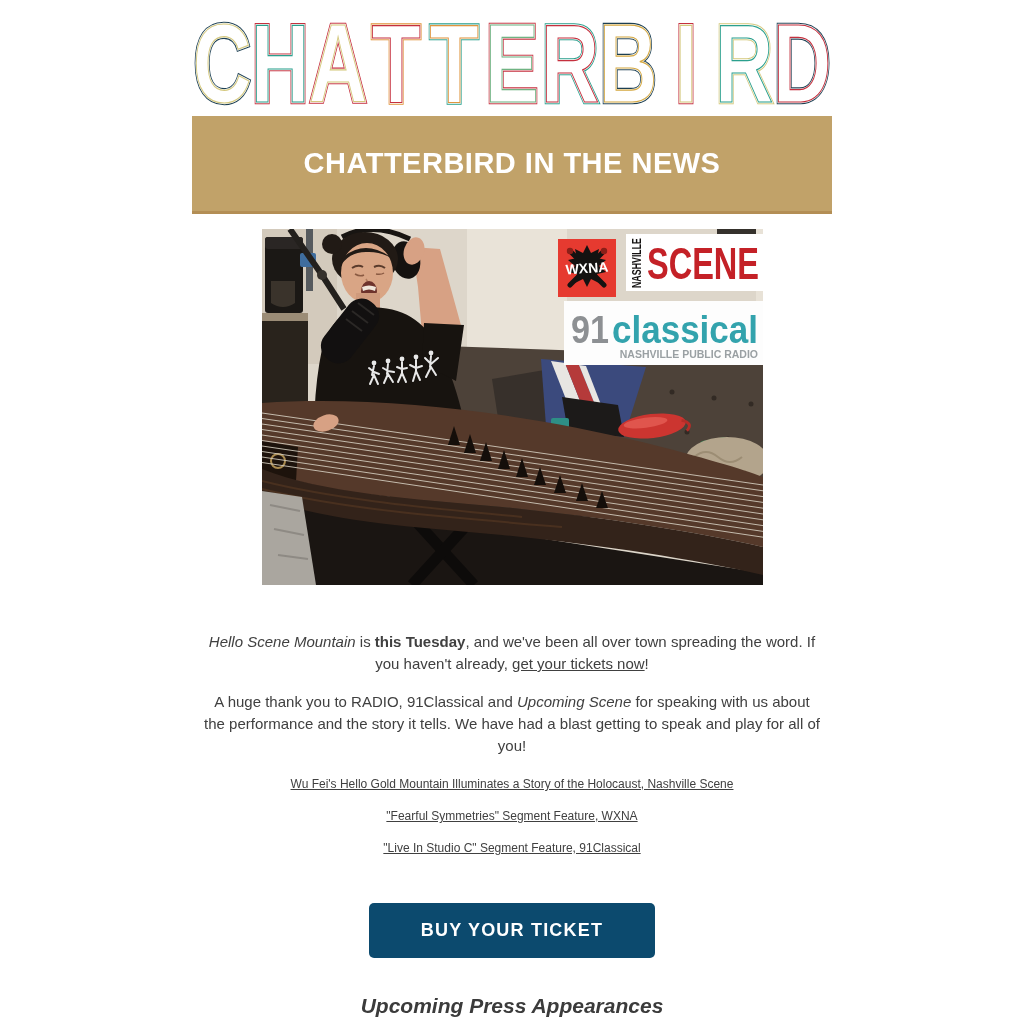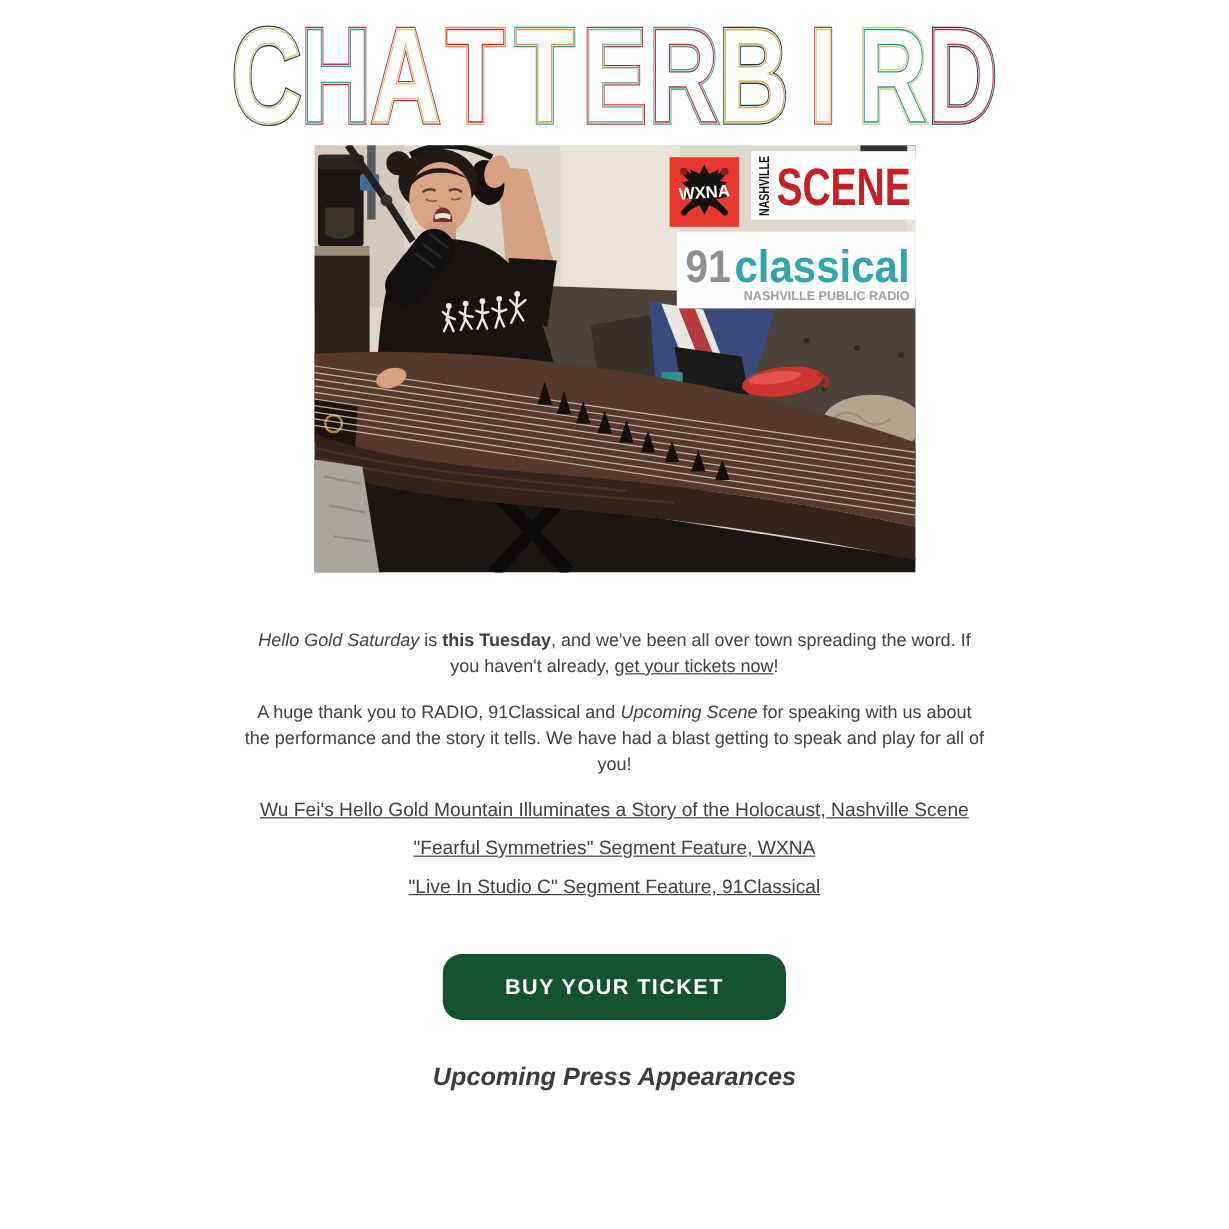--- a/index.html
+++ b/index.html
@@ -6,24 +6,24 @@
   body{width:1024px;height:1024px;overflow:hidden;font-family:"Liberation Sans","DejaVu Sans",sans-serif;color:#404040;}
   .content{width:640px;margin:0 auto;padding-top:14px;}
   .logo-wrap{width:640px;height:92px;}
   .banner{margin-top:10px;height:95px;background:#c1a269;border-bottom:3px solid #b38e55;display:flex;align-items:center;justify-content:center;}
   .banner h1{margin:0;color:#ffffff;font-size:29px;font-weight:bold;letter-spacing:.5px;}
   .photo-wrap{width:501px;height:356px;margin:15px auto 0;}
   .intro p{margin:0 10px 16px;text-align:center;font-size:15px;line-height:22px;}
   .intro p.first{margin-top:46px;}
   .inline-link{color:#404040;text-decoration:underline;cursor:pointer;}
   .links{margin-top:6px;}
-  .links p{margin:10px 0;text-align:center;font-size:16px;line-height:22px;}
+  .links p{margin:10px 0;text-align:center;font-size:12px;line-height:22px;}
   .links a{color:#404040;text-decoration:underline;cursor:pointer;}
   .btn-row{margin-top:44px;text-align:center;}
-  .buy-btn{display:inline-block;background:#14532d;color:#ffffff;font-weight:bold;font-size:18px;letter-spacing:1.2px;padding:17px 52px;border:none;border-radius:16px;cursor:pointer;font-family:"Liberation Sans","DejaVu Sans",sans-serif;}
+  .buy-btn{display:inline-block;background:#0c4a6e;color:#ffffff;font-weight:bold;font-size:18px;letter-spacing:1.2px;padding:17px 52px;border:none;border-radius:5px;cursor:pointer;font-family:"Liberation Sans","DejaVu Sans",sans-serif;}
   .upcoming h2{margin:36px 0 0;text-align:center;font-size:21px;font-weight:bold;color:#3b3b3b;font-style:italic;}
 </style>
 </head>
 <body>
 
 <div class="content">
 
   <div class="logo-wrap">
     <svg width="640" height="92" viewBox="0 0 640 92">
       <g id="logo-letters">
@@ -79,20 +79,23 @@
           </g>
           <g transform="translate(610,88) scale(0.72,1)">
             <text text-anchor="middle" font-family="Liberation Sans, DejaVu Sans, sans-serif" font-size="112" font-weight="bold" fill="#ffffff" stroke="#1c3f52" stroke-width="4.6">D</text>
             <text text-anchor="middle" font-family="Liberation Sans, DejaVu Sans, sans-serif" font-size="112" font-weight="bold" fill="#ffffff" stroke="#ffffff" stroke-width="2.4">D</text>
             <text text-anchor="middle" font-family="Liberation Sans, DejaVu Sans, sans-serif" font-size="112" font-weight="bold" fill="#ffffff" stroke="#c5303e" stroke-width="1.2">D</text>
           </g>
         </g>
     </svg>
   </div>
 
+  <div class="banner">
+    <h1>CHATTERBIRD IN THE NEWS</h1>
+  </div>
 
   <div class="photo-wrap">
     <svg width="501" height="356" viewBox="0 0 501 356">
 
       <rect x="0" y="0" width="501" height="356" fill="#ddd6ca"></rect>
       <rect x="0" y="0" width="75" height="135" fill="#d3cabc"></rect>
       <rect x="205" y="0" width="100" height="145" fill="#e9e3d8"></rect>
       <rect x="455" y="0" width="46" height="8" fill="#35312c"></rect>
       <rect x="494" y="0" width="7" height="235" fill="#e8e2d7"></rect>
 
@@ -244,21 +247,21 @@
       <g>
         <rect x="302" y="72" width="199" height="64" fill="#fdfdfd"></rect>
         <text x="309" y="114" font-size="38" font-weight="bold" fill="#8d9093" textLength="38" lengthAdjust="spacingAndGlyphs">91</text>
         <text x="350" y="114" font-size="38" font-weight="bold" fill="#33a3ad" textLength="146" lengthAdjust="spacingAndGlyphs">classical</text>
         <text x="496" y="129" text-anchor="end" font-size="10.5" font-weight="bold" fill="#9aa0a3">NASHVILLE PUBLIC RADIO</text>
       </g>
     </svg>
   </div>
 
   <div class="intro">
-    <p class="first"><em>Hello Gold Saturday</em><span> is </span><strong>this Tuesday</strong><span>, and we've been all over town spreading the word. If you haven't already, </span><a class="inline-link">get your tickets now</a><span>!</span></p>
+    <p class="first"><em>Hello Scene Mountain</em><span> is </span><strong>this Tuesday</strong><span>, and we've been all over town spreading the word. If you haven't already, </span><a class="inline-link">get your tickets now</a><span>!</span></p>
     <p><span>A huge thank you to RADIO, 91Classical and </span><em>Upcoming Scene</em><span> for speaking with us about the performance and the story it tells. We have had a blast getting to speak and play for all of you!</span></p>
   </div>
 
   <div class="links">
     <p><a>Wu Fei's Hello Gold Mountain Illuminates a Story of the Holocaust, Nashville Scene</a></p>
     <p><a>"Fearful Symmetries" Segment Feature, WXNA</a></p>
     <p><a>"Live In Studio C" Segment Feature, 91Classical</a></p>
   </div>
 
   <div class="btn-row">

